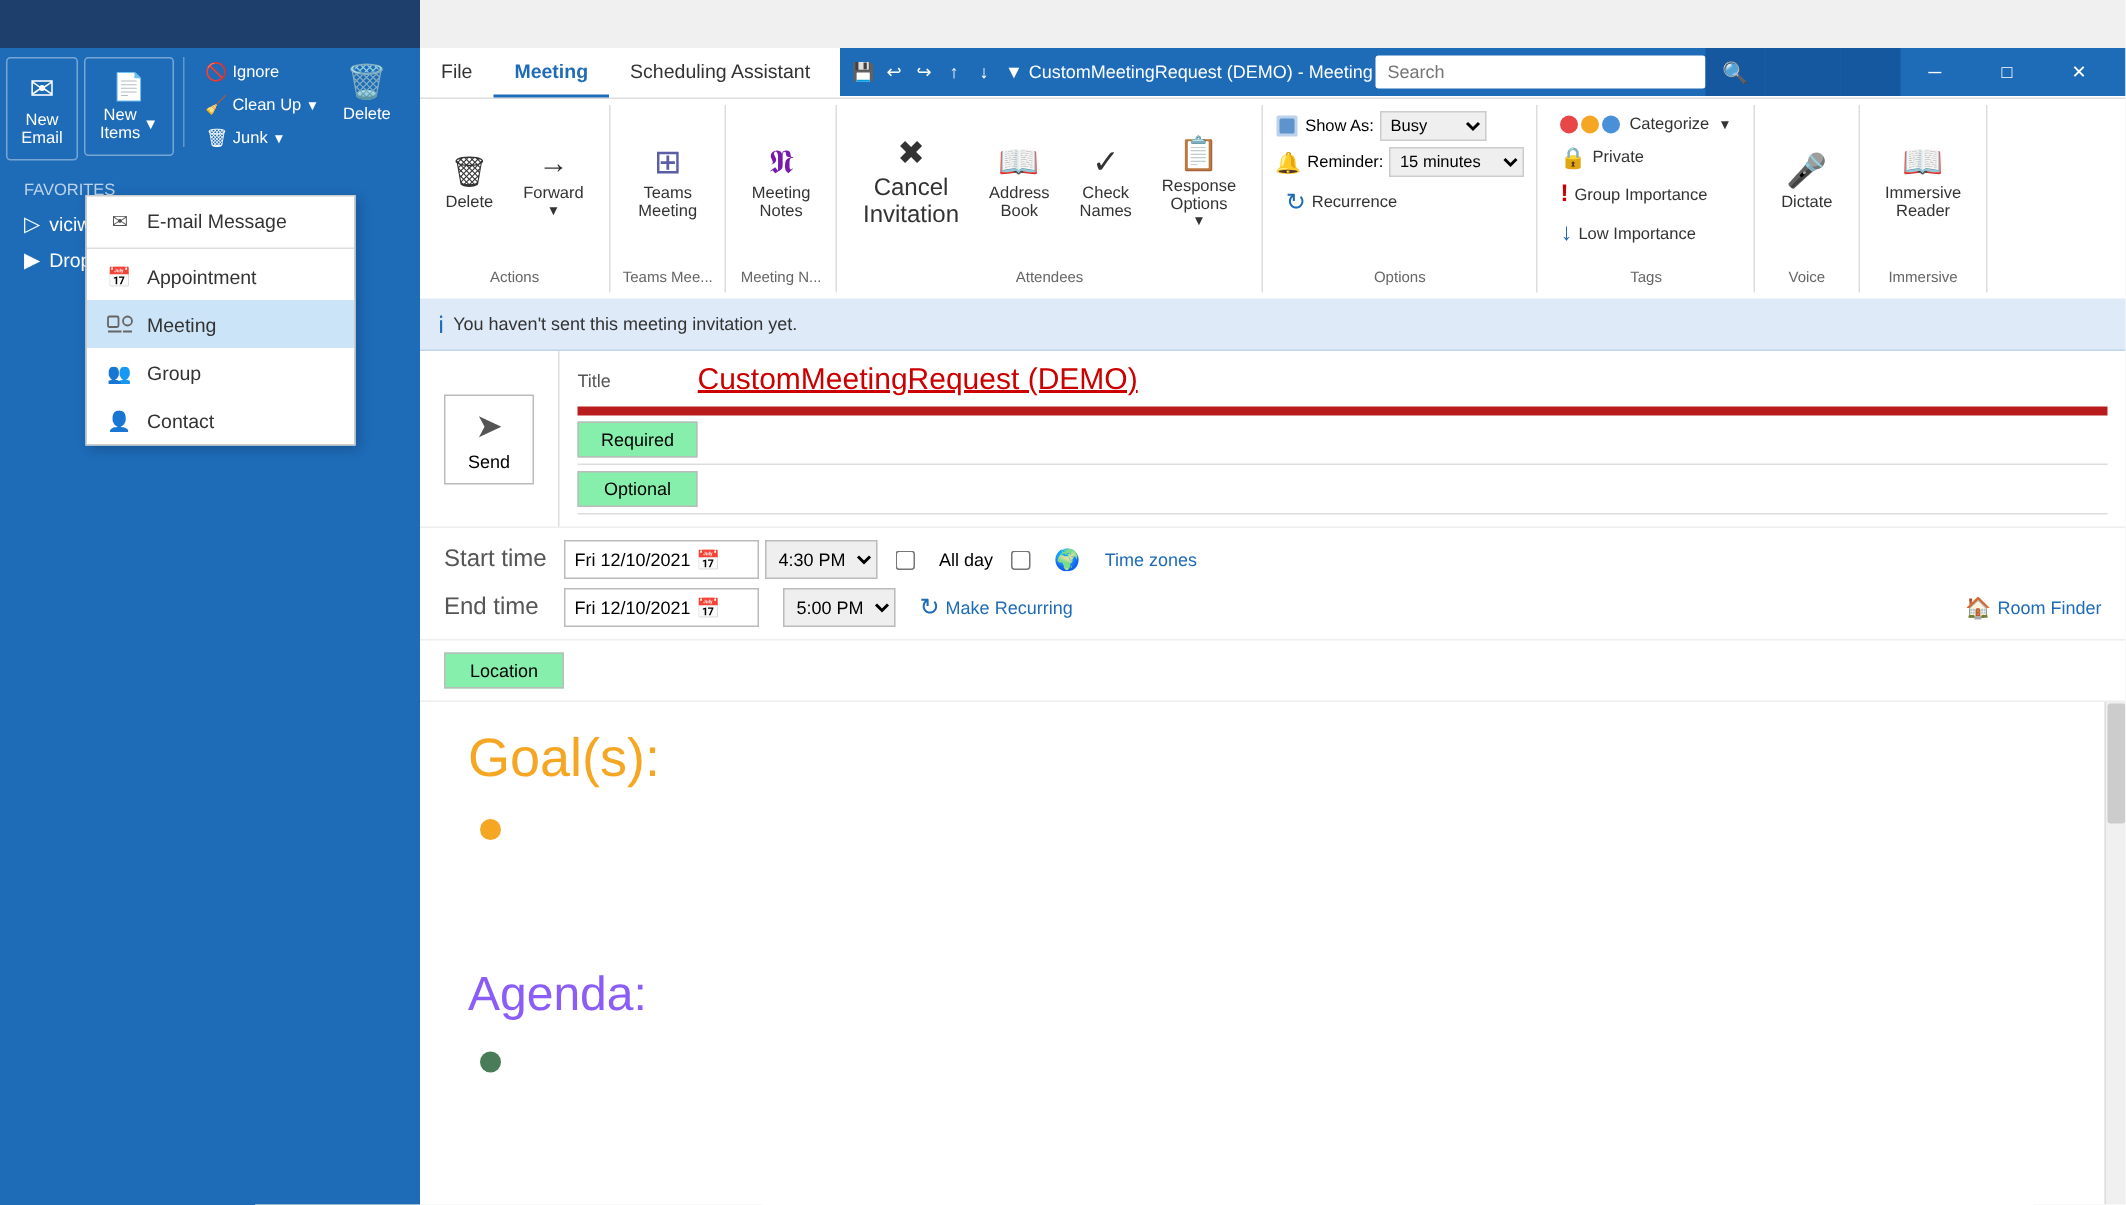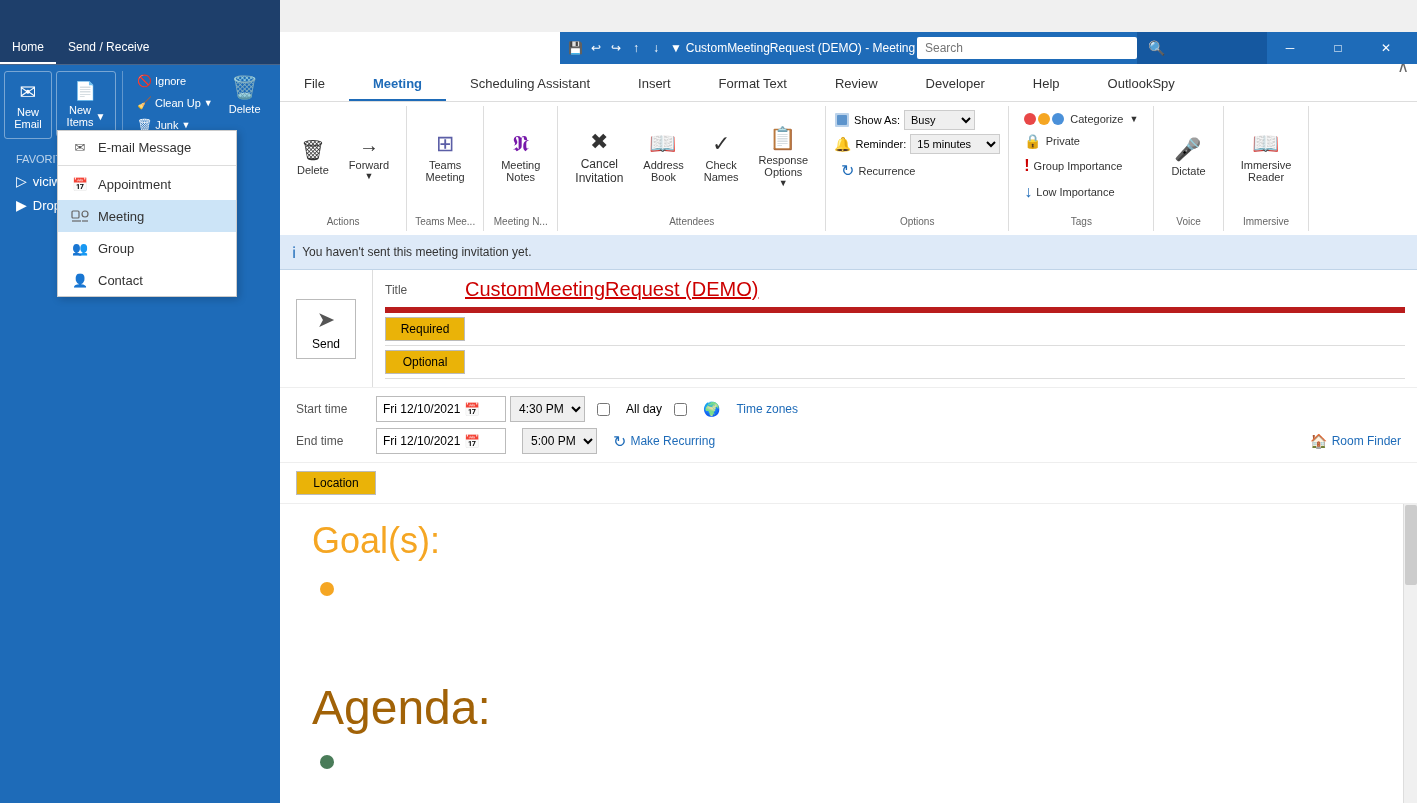--- a/index.html
+++ b/index.html
@@ -34,21 +34,21 @@
       display: flex; align-items: center; padding: 6px 12px; cursor: pointer;
       font-size: 13px; color: #333; gap: 8px;
     }
     .dropdown-item:hover, .dropdown-item.selected { background: #cce4f7; }
     .dropdown-item .item-icon { width: 20px; height: 20px; display: flex; align-items: center; justify-content: center; color: #555; }
     .dropdown-separator { border-bottom: 1px solid #ddd; margin: 2px 0; }
 
     
     .main { position: absolute; left: 280px; top: 32px; right: 0; bottom: 0; background: white; display: flex; flex-direction: column; }
     .ribbon-tabs { display: flex; background: white; border-bottom: 1px solid #ddd; }
-    .ribbon-tab { padding: 8px 24px; font-size: 13px; color: #333; cursor: pointer; border-bottom: 2px solid transparent; margin-top: 36px; }
+    .ribbon-tab { padding: 8px 14px; font-size: 13px; color: #333; cursor: pointer; border-bottom: 2px solid transparent; }
     .ribbon-tab.active { color: #1e6bb8; border-bottom: 2px solid #1e6bb8; font-weight: 600; }
 
     .ribbon-content { display: flex; align-items: stretch; padding: 4px 0; gap: 0; }
     .ribbon-group { display: flex; flex-direction: column; align-items: center; padding: 4px 8px; border-right: 1px solid #ddd; }
     .ribbon-group-label { font-size: 10px; color: #666; margin-top: 12px; text-align: center; }
     .ribbon-group-items { display: flex; align-items: center; gap: 2px; flex: 1; }
 
     .ribbon-btn {
       display: flex; flex-direction: column; align-items: center; justify-content: center;
       padding: 4px 8px; cursor: pointer; border-radius: 3px; min-width: 40px; height: 64px;
@@ -60,34 +60,34 @@
       border-radius: 3px; font-size: 11px; color: #333; border: 1px solid transparent;
     }
     .show-as-row { display: flex; align-items: center; gap: 4px; font-size: 11px; }
     .show-as-select { font-size: 11px; height: 20px; border: 1px solid #ccc; padding: 0 2px; }
     .reminder-row { display: flex; align-items: center; gap: 4px; font-size: 11px; }
 
     
     .info-bar { background: #deeaf8; padding: 6px 12px; font-size: 12px; color: #333; display: flex; align-items: center; gap: 6px; border-bottom: 1px solid #c0d4e8; }
     .form-label { width: 80px; font-size: 12px; color: #555; flex-shrink: 0; }
 
-    .field-btn { border: 1px solid #bbb; background: #eab308; padding: 4px 12px; font-size: 12px; cursor: pointer; margin-right: 8px; min-width: 80px; text-align: center; }
+    .field-btn { border: 1px solid #bbb; background: #86efac; padding: 4px 12px; font-size: 12px; cursor: pointer; margin-right: 8px; min-width: 80px; text-align: center; }
 
     .time-row { display: flex; align-items: center; margin-bottom: 6px; }
-    .time-label { width: 80px; font-size: 12px; color: #555; }
+    .time-label { width: 80px; font-size: 16px; color: #555; }
     .time-input { border: 1px solid #bbb; padding: 3px 6px; font-size: 12px; display: flex; align-items: center; gap: 4px; height: 26px; min-width: 130px; }
     .time-select { border: 1px solid #bbb; padding: 3px 4px; font-size: 12px; height: 26px; }
     .checkbox-row { display: flex; align-items: center; gap: 16px; margin-left: 12px; }
     .checkbox-label { font-size: 12px; }
     .timezone-link { font-size: 12px; color: #1e6bb8; cursor: pointer; display: flex; align-items: center; gap: 2px; }
     .recurring-link { font-size: 12px; color: #1e6bb8; cursor: pointer; display: flex; align-items: center; gap: 4px; margin-left: 16px; }
     .room-finder { font-size: 12px; color: #1e6bb8; cursor: pointer; display: flex; align-items: center; gap: 4px; margin-left: auto; }
     .goal-heading { color: #f5a623; font-size: 36px; font-weight: 400; margin-bottom: 16px; }
     .goal-bullet { width: 14px; height: 14px; background: #f5a623; border-radius: 50%; margin: 4px 0 4px 8px; }
-    .agenda-heading { color: #a16207; font-size: 48px; font-weight: 400; margin-bottom: 16px; margin-top: 32px; }
+    .agenda-heading { color: #8b5cf6; font-size: 32px; font-weight: 400; margin-bottom: 16px; margin-top: 32px; }
     .agenda-bullet { width: 14px; height: 14px; background: #4a7c59; border-radius: 50%; margin: 4px 0 4px 8px; }
 
     
     .scrollbar { position: absolute; right: 0; top: 0; bottom: 0; width: 14px; background: #f0f0f0; border-left: 1px solid #ddd; }
     .scrollbar-thumb { width: 12px; background: #ccc; border-radius: 2px; position: absolute; top: 0; height: 80px; margin: 1px; }
     .send-btn { display: flex; flex-direction: column; align-items: center; justify-content: center; width: 60px; height: 60px; border: 1px solid #bbb; background: white; cursor: pointer; font-size: 11px; gap: 4px; }
     .sidebar-toolbar-btn { color: white; font-size: 11px; padding: 3px 8px; cursor: pointer; background: none; border: none; display: flex; align-items: center; gap: 3px; }
     .sidebar-section { color: rgba(255,255,255,0.7); font-size: 11px; padding: 4px 16px; text-transform: uppercase; }
     .sidebar-folder { display: flex; align-items: center; gap: 6px; padding: 4px 16px; color: white; font-size: 13px; cursor: pointer; }
 
@@ -95,24 +95,20 @@
     .new-items-btn { display: flex; flex-direction: column; align-items: center; justify-content: center; gap: 2px; padding: 8px; cursor: pointer; color: white; font-size: 11px; border: 1px solid rgba(255,255,255,0.4); border-radius: 3px; min-width: 60px; }
   </style>
 </head>
 <body>
 
 <div class="sidebar">
   <div class="sidebar-top">
     
   </div>
 
-  <div class="sidebar-tabs" style="background:#1e3f6b;">
-    <div class="sidebar-tab active">Home</div>
-    <div class="sidebar-tab">Send / Receive</div>
-  </div>
 
   <div style="display:flex; flex-direction:column; background:#1e6bb8; padding:6px 4px; gap:4px;">
     <div style="display:flex; gap:4px; align-items:flex-start;">
 
       <div class="new-email-btn">
         <span style="font-size:20px;">✉</span>
         <span style="white-space:pre; text-align:center; font-size:11px;">New
 Email</span>
       </div>
 
@@ -271,21 +267,21 @@
 Notes</span>
         </div>
       </div>
       <div class="ribbon-group-label">Meeting N...</div>
     </div>
 
     <div class="ribbon-group">
       <div class="ribbon-group-items">
         <div class="ribbon-btn">
           <span class="btn-icon" style="font-size:22px;">✖</span>
-          <span style="white-space:pre; text-align:center; font-size:12px;">Cancel
+          <span style="white-space:pre; text-align:center; font-size:16px;">Cancel
 Invitation</span>
         </div>
         <div class="ribbon-btn">
           <span class="btn-icon" style="font-size:22px;">📖</span>
           <span style="white-space:pre; text-align:center; font-size:11px;">Address
 Book</span>
         </div>
         <div class="ribbon-btn">
           <span class="btn-icon" style="font-size:22px;">✓</span>
           <span style="white-space:pre; text-align:center; font-size:11px;">Check

